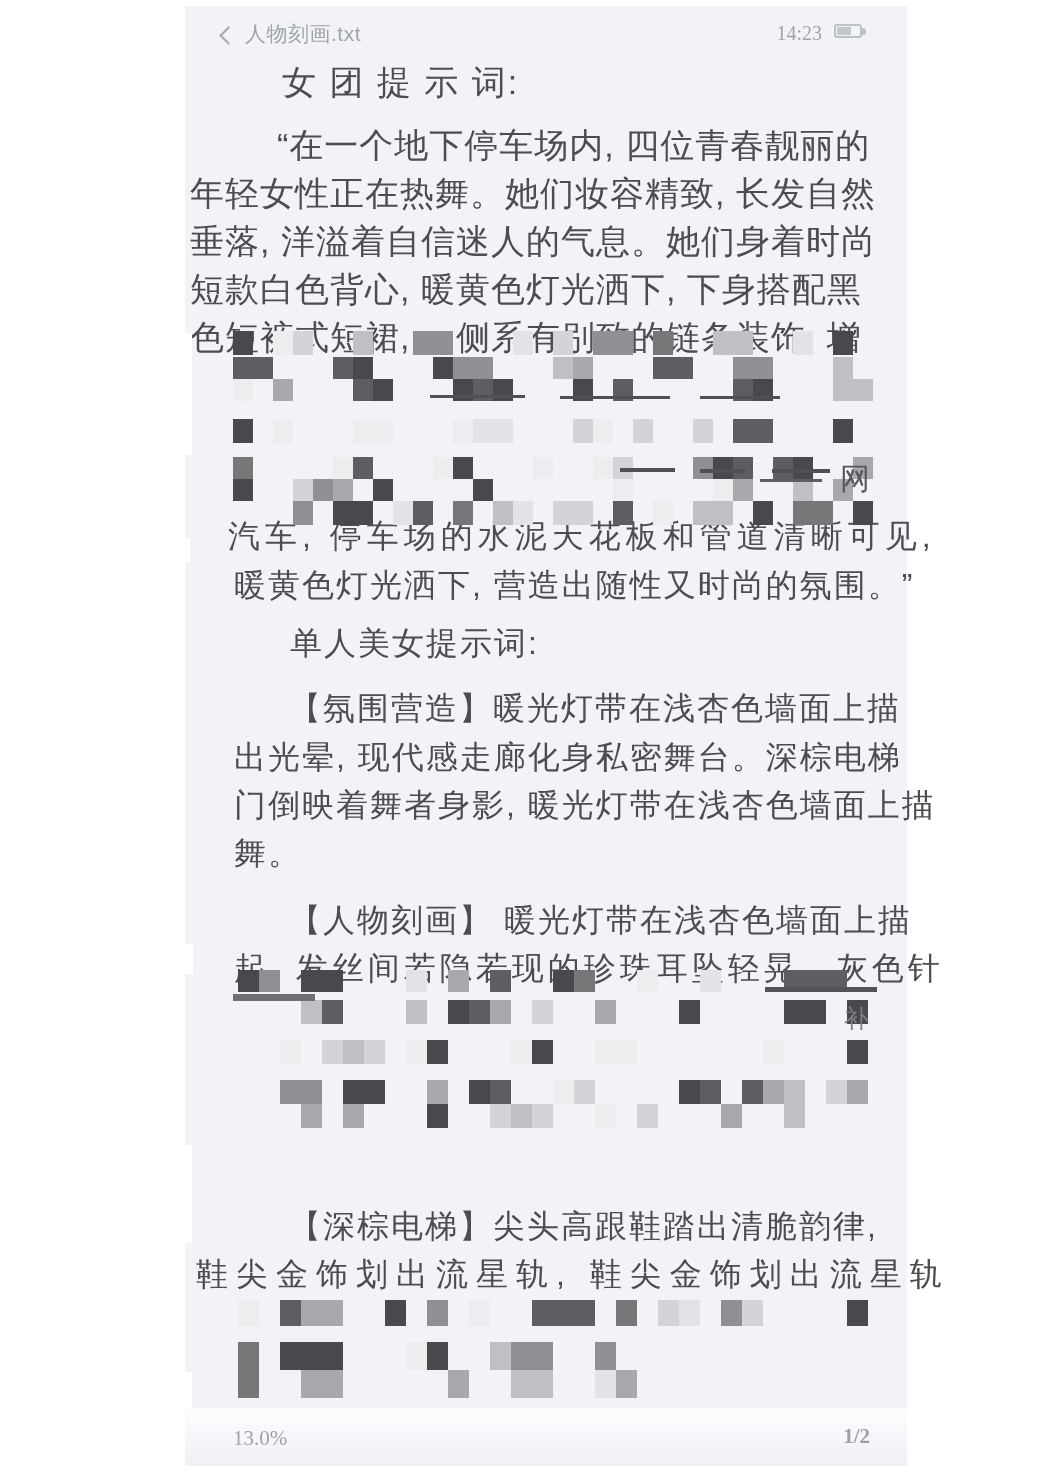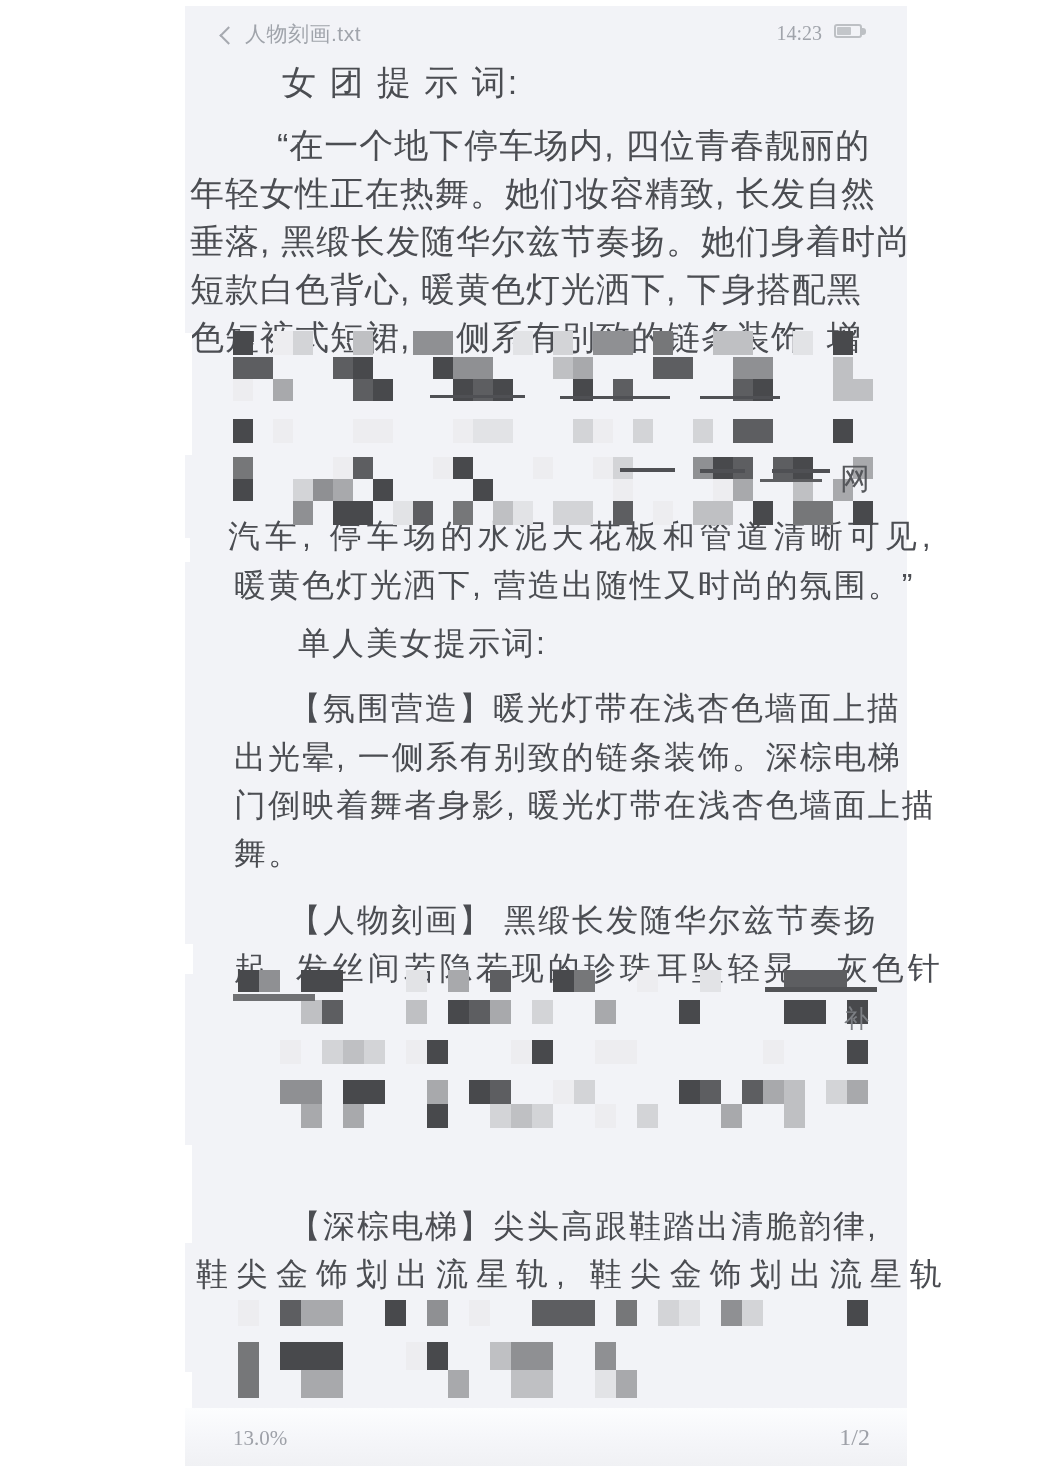--- a/index.html
+++ b/index.html
@@ -57,52 +57,53 @@
     position:absolute;left:185px;top:1408px;width:722px;height:58px;
     background:linear-gradient(180deg,#fcfdfe 0%,#f6f7fa 45%,#f0f1f4 100%);
     z-index:5;
   }
   .footer-zoom{
     position:absolute;left:233px;top:1426px;font-size:21px;color:#9ea1a8;z-index:6;
     font-family:"Liberation Serif","DejaVu Serif",serif;
   }
   .footer-page{
     position:absolute;left:800px;top:1424px;width:70px;text-align:right;
-    font-size:24px;color:#9ea1a8;z-index:6;
+    font-size:21px;color:#9ea1a8;z-index:6;
     font-family:"Liberation Serif","DejaVu Serif",serif;
+    font-weight:bold;
   }
 </style>
 </head>
 <body>
 
 <div class="page">
   <div class="panel-bg"></div>
 
   <div class="chevron"></div>
   <div class="doc-file-title">人物刻画.txt</div>
   <div class="clock">14:23</div>
   <div class="battery">
     <div class="fill"></div>
   </div>
 
   <div id="text-layer">
       <div class="text-line h1" style="left: 282px; top: 62px;">女 团 提 示 词:</div>
       <div class="text-line big" style="left: 277px; top: 125px;">“在一个地下停车场内, 四位青春靓丽的</div>
       <div class="text-line big" style="left: 190px; top: 173px;">年轻女性正在热舞。她们妆容精致, 长发自然</div>
-      <div class="text-line big" style="left: 190px; top: 221px;">垂落, 黑缎长发随华尔兹节奏扬。她们身着时尚</div>
+      <div class="text-line big" style="left: 190px; top: 221px;">垂落, 洋溢着自信迷人的气息。她们身着时尚</div>
       <div class="text-line big" style="left: 190px; top: 269px;">短款白色背心, 暖黄色灯光洒下, 下身搭配黑</div>
       <div class="text-line big" style="left: 190px; top: 317px;">色短裤式短裙, 一侧系有别致的链条装饰, 增</div>
       <div class="text-line" style="left: 228px; top: 516px; letter-spacing: 5px;">汽车, 停车场的水泥天花板和管道清晰可见,</div>
       <div class="text-line" style="left: 234px; top: 565px;">暖黄色灯光洒下, 营造出随性又时尚的氛围。”</div>
-      <div class="text-line h2" style="left: 298px; top: 623px;">单人美女提示词:</div>
+      <div class="text-line h2" style="left: 290px; top: 623px;">单人美女提示词:</div>
       <div class="text-line" style="left: 289px; top: 688px;">【氛围营造】暖光灯带在浅杏色墙面上描</div>
-      <div class="text-line" style="left: 234px; top: 737px;">出光晕, 一侧系有别致的链条装饰。深棕电梯</div>
+      <div class="text-line" style="left: 234px; top: 737px;">出光晕, 现代感走廊化身私密舞台。深棕电梯</div>
       <div class="text-line" style="left: 234px; top: 785px;">门倒映着舞者身影, 暖光灯带在浅杏色墙面上描</div>
       <div class="text-line" style="left: 234px; top: 833px;">舞。</div>
-      <div class="text-line" style="left: 289px; top: 900px;">【人物刻画】 黑缎长发随华尔兹节奏扬</div>
+      <div class="text-line" style="left: 289px; top: 900px;">【人物刻画】 暖光灯带在浅杏色墙面上描</div>
       <div class="text-line" style="left: 234px; top: 948px; letter-spacing: 4px;">起, 发丝间若隐若现的珍珠耳坠轻晃。灰色针</div>
       <div class="text-line" style="left: 289px; top: 1206px;">【深棕电梯】尖头高跟鞋踏出清脆韵律,</div>
       <div class="text-line" style="left: 196px; top: 1254px; letter-spacing: 8px;">鞋尖金饰划出流星轨, 鞋尖金饰划出流星轨</div>
     </div>
 
   <div id="censor-layer">
       <div class="mcell" style="left: 233px; top: 331px; width: 20px; height: 24px; background: rgb(72, 73, 76);"></div>
       <div class="mcell" style="left: 273px; top: 331px; width: 20px; height: 24px; background: rgb(237, 237, 240);"></div>
       <div class="mcell" style="left: 293px; top: 331px; width: 20px; height: 24px; background: rgb(211, 212, 215);"></div>
       <div class="mcell" style="left: 353px; top: 331px; width: 20px; height: 24px; background: rgb(191, 192, 195);"></div>

